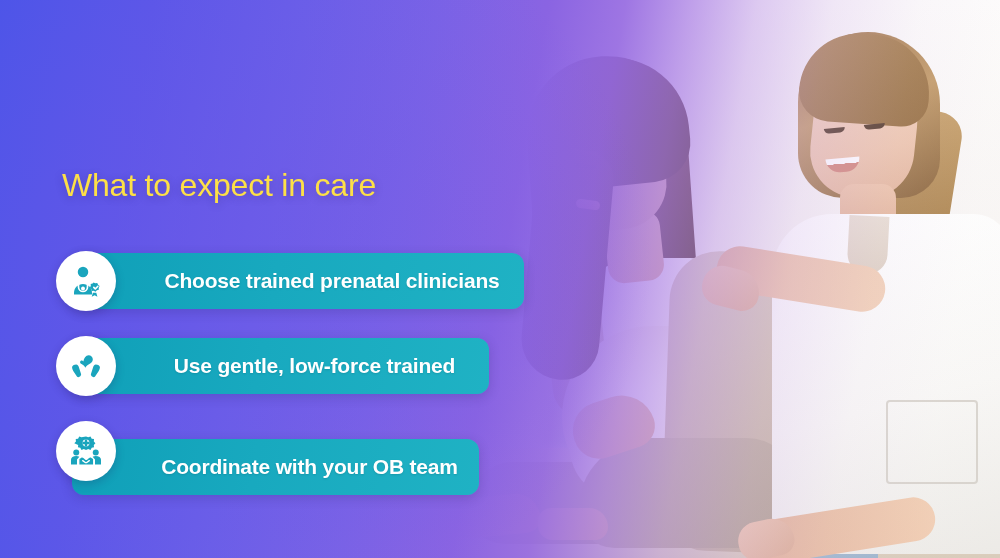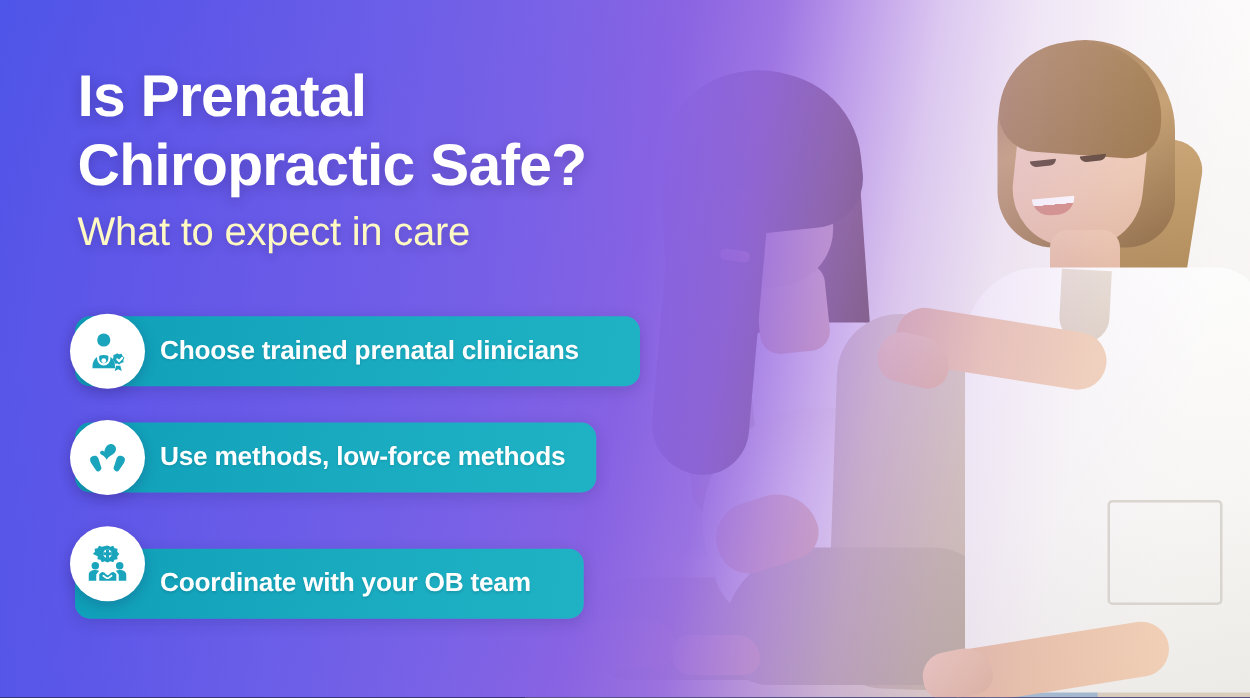--- a/index.html
+++ b/index.html
@@ -247,34 +247,34 @@
 
   .headline{
     position:absolute; left:62px; top:50px;
     color:#fff; font-size:47px; font-weight:700; line-height:1.17;
     letter-spacing:-.6px;
     text-shadow:0 2px 10px rgba(40,24,90,.30);
     white-space:pre-line;
   }
   .subhead{
     position:absolute; left:62px; top:167px;
-    color:#fef9c3; font-size:32px; font-weight:400; letter-spacing:-.2px;
+    color:#fde047; font-size:32px; font-weight:400; letter-spacing:-.2px;
     text-shadow:0 2px 8px rgba(40,24,90,.26);
   }
 
   
   .pills{ position:absolute; left:56px; top:253px; }
   .pill-row{ position:relative; height:56px; margin-bottom:29px; }
   .pill{
-    position:absolute; left:4px; top:0; height:56px;
+    position:absolute; left:16px; top:0; height:56px;
     display:flex; align-items:center;
     border-radius:12px;
     background:linear-gradient(100deg,#0f9fb8 0%, #18a9bf 45%, #1fb2c4 100%);
     box-shadow:0 3px 12px rgba(30,20,80,.18);
-    padding-left:68px; 
+    padding-left:68px; justify-content:center;
   }
   .pill-label{
     color:#ffffff; font-size:21px; font-weight:700; letter-spacing:-.2px;
     white-space:nowrap;
     text-shadow:0 1px 2px rgba(0,60,70,.18);
   }
   .pill-icon{
     position:absolute; left:0; top:-2px;
     width:60px; height:60px; border-radius:50%;
     background:#ffffff;
@@ -339,22 +339,20 @@
     <div class="c-hand-top"></div>
     <div class="c-arm2"></div>
     <div class="c-hand-low"></div>
   </div>
 
   <div class="grad"></div>
   <div class="grad-soft"></div>
 
   <div class="content">
 
-    <div class="headline">Is Prenatal
-Chiropractic Safe?</div>
     <div class="subhead">What to expect in care</div>
 
     <div class="pills">
 
       <div class="pill-row">
         <div class="pill" id="pill-0" style="width: 452px;">
           <span class="pill-label">Choose trained prenatal clinicians</span>
         </div>
         <div class="pill-icon">
           <svg viewBox="0 0 48 48" fill="#1aa5bd" aria-hidden="true">
@@ -364,21 +362,21 @@
             <circle cx="20" cy="34" r="2.6" fill="#ffffff"></circle>
             <path d="M34 26l2.4 1.1 2.6-.5 1.1 2.4 2 1.8-1.2 2.4.2 2.6-2.6.6-1.9 1.8-2.3-1.2-2.6.3-.6-2.6-1.9-1.8 1.2-2.4-.2-2.6 2.6-.6z"></path>
             <path d="M33.2 39.5l-1.6 5.5 3.9-1.9 3.7 2-1.5-5.6" fill="#1aa5bd"></path>
             <path d="M34.4 32.6l2 2 3.4-3.6" fill="none" stroke="#ffffff" stroke-width="2.2" stroke-linecap="round" stroke-linejoin="round"></path>
           </svg>
         </div>
       </div>
 
       <div class="pill-row">
         <div class="pill" id="pill-1" style="width: 417px;">
-          <span class="pill-label">Use methods, low-force methods</span>
+          <span class="pill-label">Use gentle, low-force trained</span>
         </div>
         <div class="pill-icon">
           <svg viewBox="0 0 48 48" fill="#1aa5bd" aria-hidden="true">
             <path d="M27.5 9.5c3.1 0 5.6 2.4 5.6 5.4 0 3.3-2.4 5.1-4.6 6.4-2.2 1.3-4.1 2.7-5.4 5-1-2.4-2.9-3.9-5-5-1.2-.6-2-1.3-2-2.4 0-1.2 1-2.1 2.2-2.1 1 0 1.7.5 2.3 1.2.4-4.1 3.2-8.5 6.9-8.5z"></path>
             <path d="M11 22c1.6 0 2.8 1.5 3.3 3.1l3 9.3c.4 1.3.1 2.3-.9 3.1l-1.1.9c-1.1.9-2.6.7-3.4-.5L7 30.6c-1-1.5-1.6-3.1-1.6-4.8C5.4 23.6 8 22 11 22z"></path>
             <path d="M37 22c3 0 5.6 1.6 5.6 3.8 0 1.7-.6 3.3-1.6 4.8l-4.9 7.3c-.8 1.2-2.3 1.4-3.4.5l-1.1-.9c-1-.8-1.3-1.8-.9-3.1l3-9.3c.5-1.6 1.7-3.1 3.3-3.1z"></path>
           </svg>
         </div>
       </div>
 

